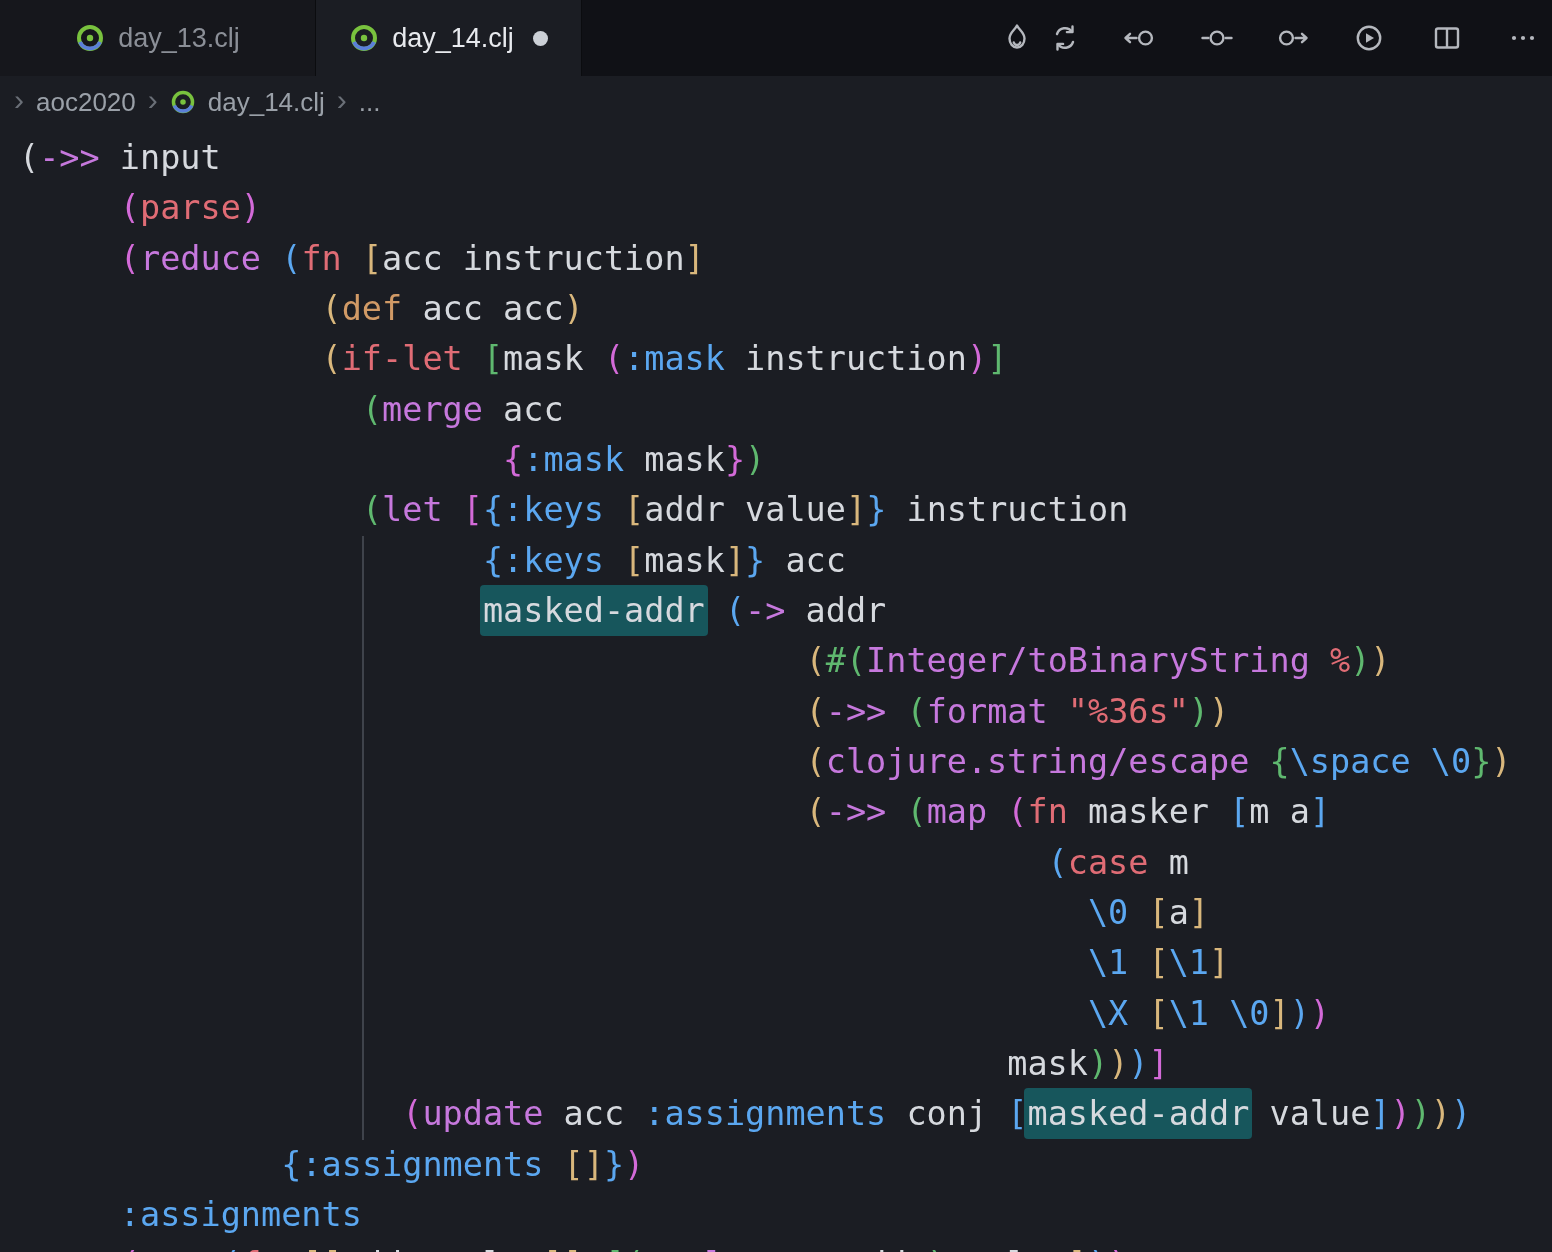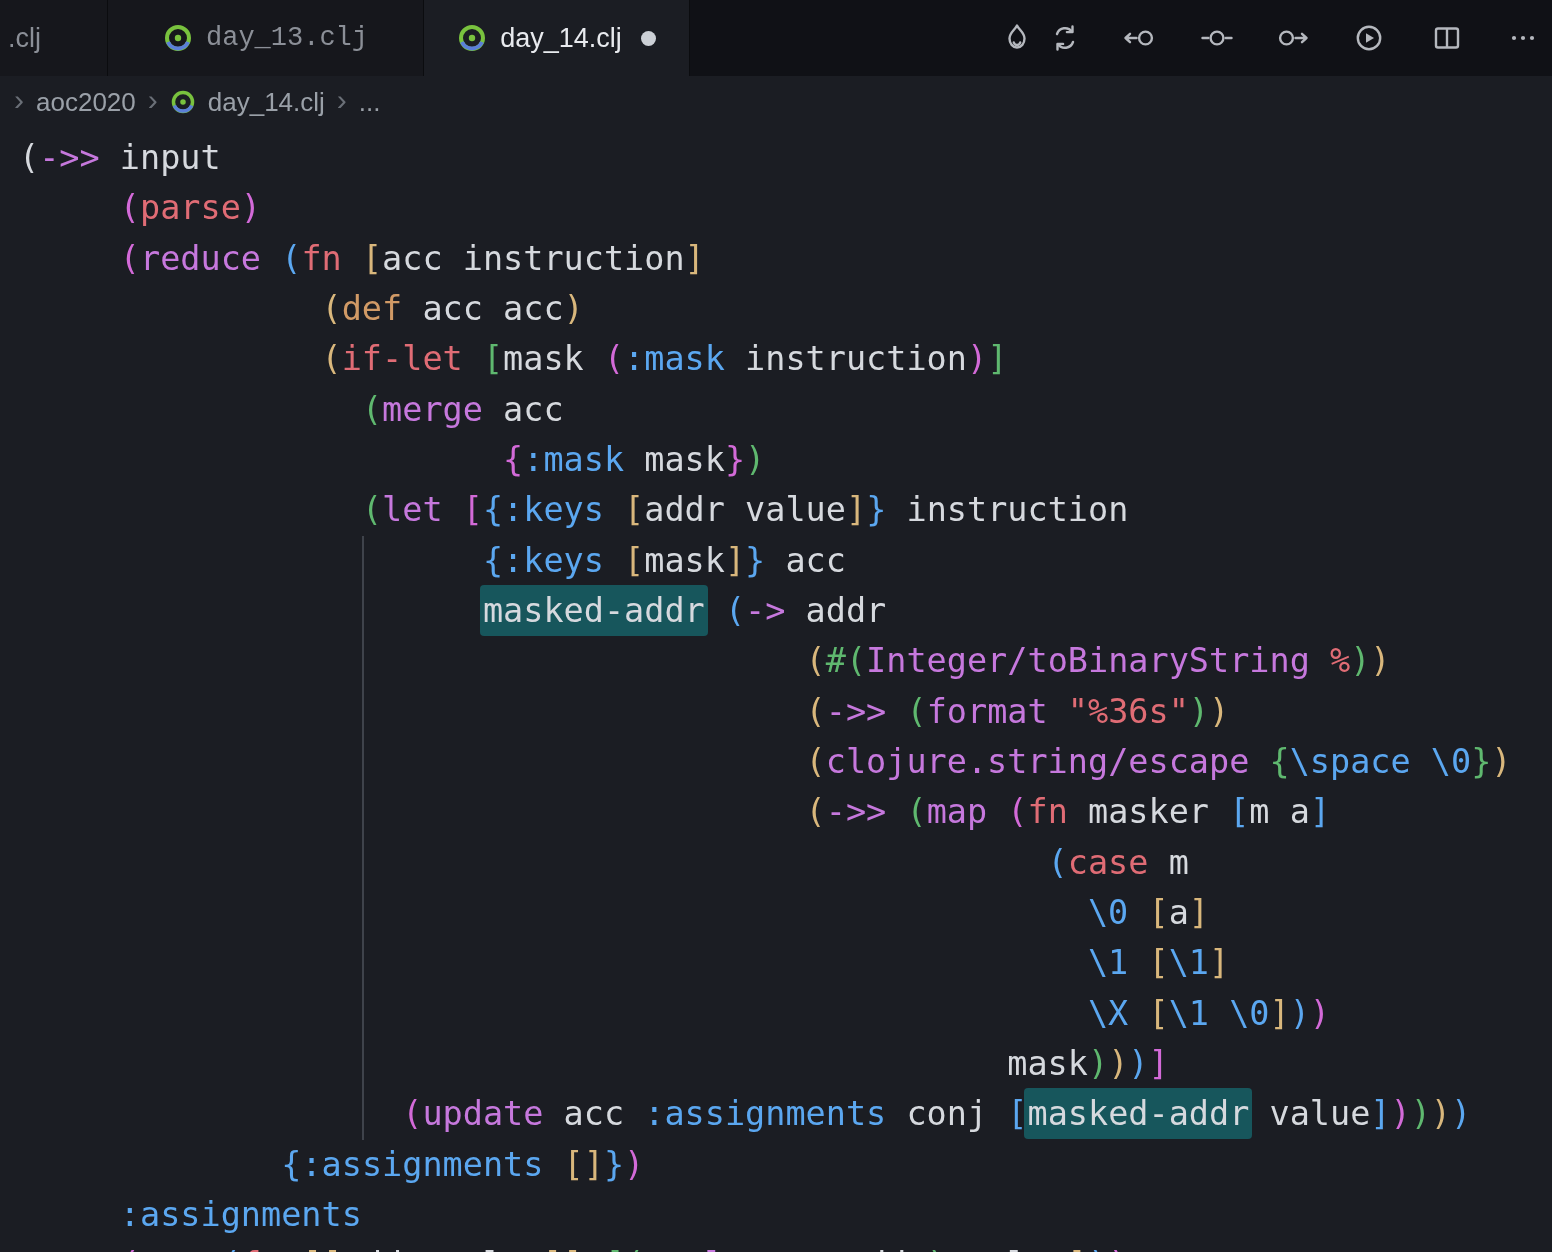--- a/index.html
+++ b/index.html
@@ -5,21 +5,21 @@
   html,body{margin:0;padding:0;background:#1b1d23;}
   .screen{position:relative;width:1552px;height:1252px;overflow:hidden;background:#1b1d23;
           font-family:"Liberation Sans",sans-serif;}
   
   .tabbar{position:absolute;top:0;left:0;right:0;height:76px;background:#101116;
           display:flex;align-items:stretch;}
   .tab{display:flex;align-items:center;justify-content:center;gap:13px;
        background:#16171c;color:#8b8f97;font-size:27px;
        border-right:1px solid #0b0c0f;flex-shrink:0;box-sizing:border-box;}
   .tab.partial{width:108px;justify-content:flex-start;padding-left:8px;}
-  .tab.t13{width:316px;font-family:Liberation Mono, monospace;}
+  .tab.t13{width:316px;}
   .tab.t14{width:266px;}
   .tab.t3{width:252px;}
   .tab.active{background:#1b1d23;color:#e8eaee;}
   .dot{width:15px;height:15px;border-radius:50%;background:#ccd0d6;margin-left:6px;}
   .toolbar{margin-left:auto;display:flex;align-items:center;padding-right:12px;}
   .tbicon{width:34px;height:34px;flex-shrink:0;}
   .tbicon svg{display:block;}
   .ml14{margin-left:14px}.ml40{margin-left:40px}.ml44{margin-left:44px}.ml42{margin-left:42px}
   
   .breadcrumb{position:absolute;top:76px;left:0;right:0;height:52px;background:#1b1d23;
@@ -34,23 +34,20 @@
   .word-hl{border-radius:4px;padding:6px 3px;margin:0 -3px;}
   .indent-guide{position:absolute;left:362px;top:536px;width:2px;height:604px;background:#3f434b;}
 </style>
 </head>
 <body>
 
 <div class="screen">
 
   <div class="tabbar">
 
-    <div class="tab partial">
-      <span>.clj</span>
-    </div>
 
     <div class="tab t13">
       <svg width="30" height="30" viewBox="0 0 30 30">
         <circle cx="15" cy="15" r="11" fill="none" stroke="#79c23e" stroke-width="4"></circle>
         <path d="M5 19 A 11 11 0 0 0 25 19" fill="none" stroke="#5b7fd8" stroke-width="4"></path>
         <circle cx="15" cy="15" r="3.2" fill="#79c23e"></circle>
       </svg>
       <span>day_13.clj</span>
     </div>
 

